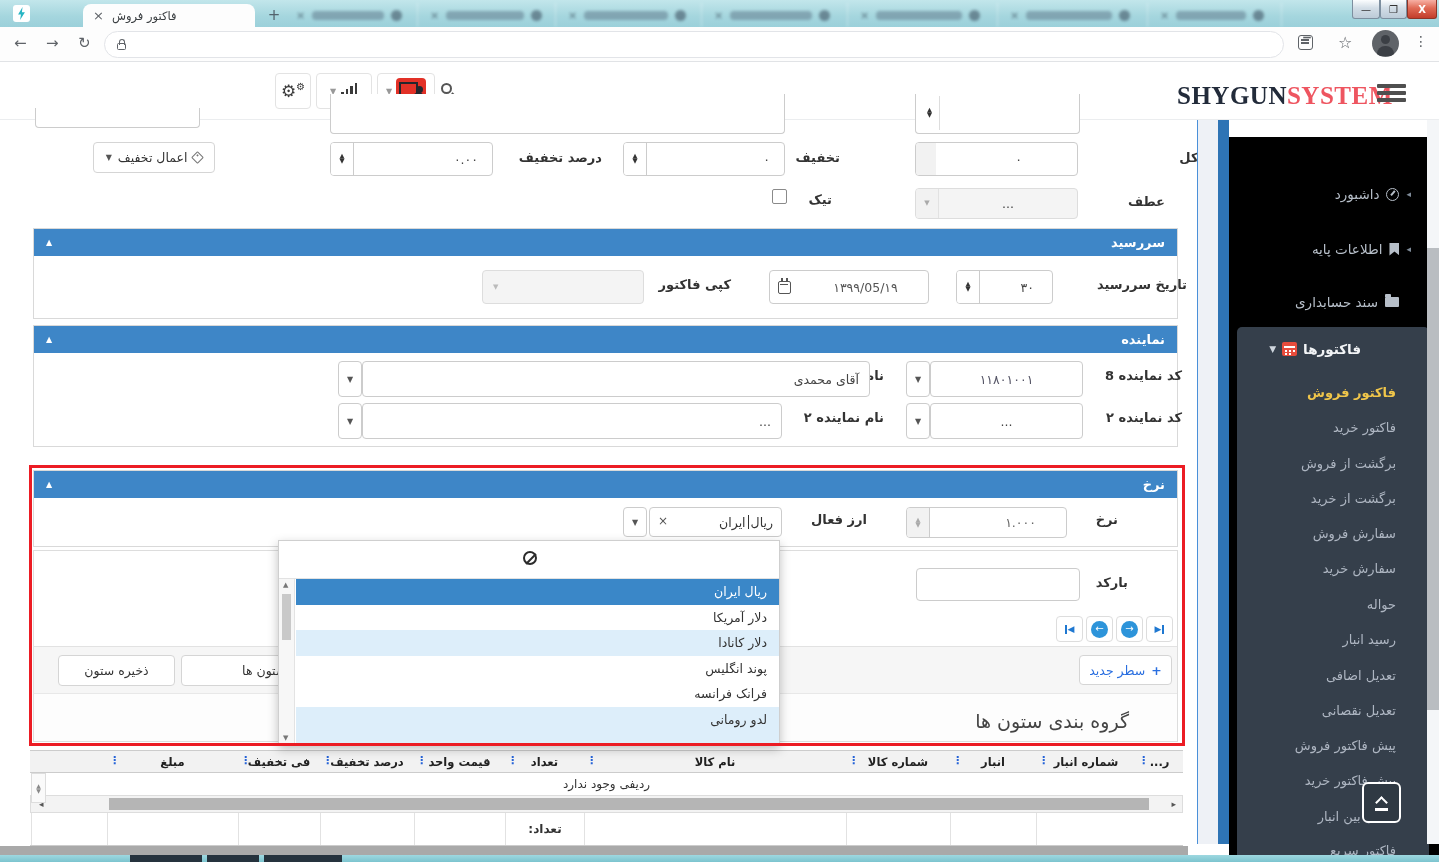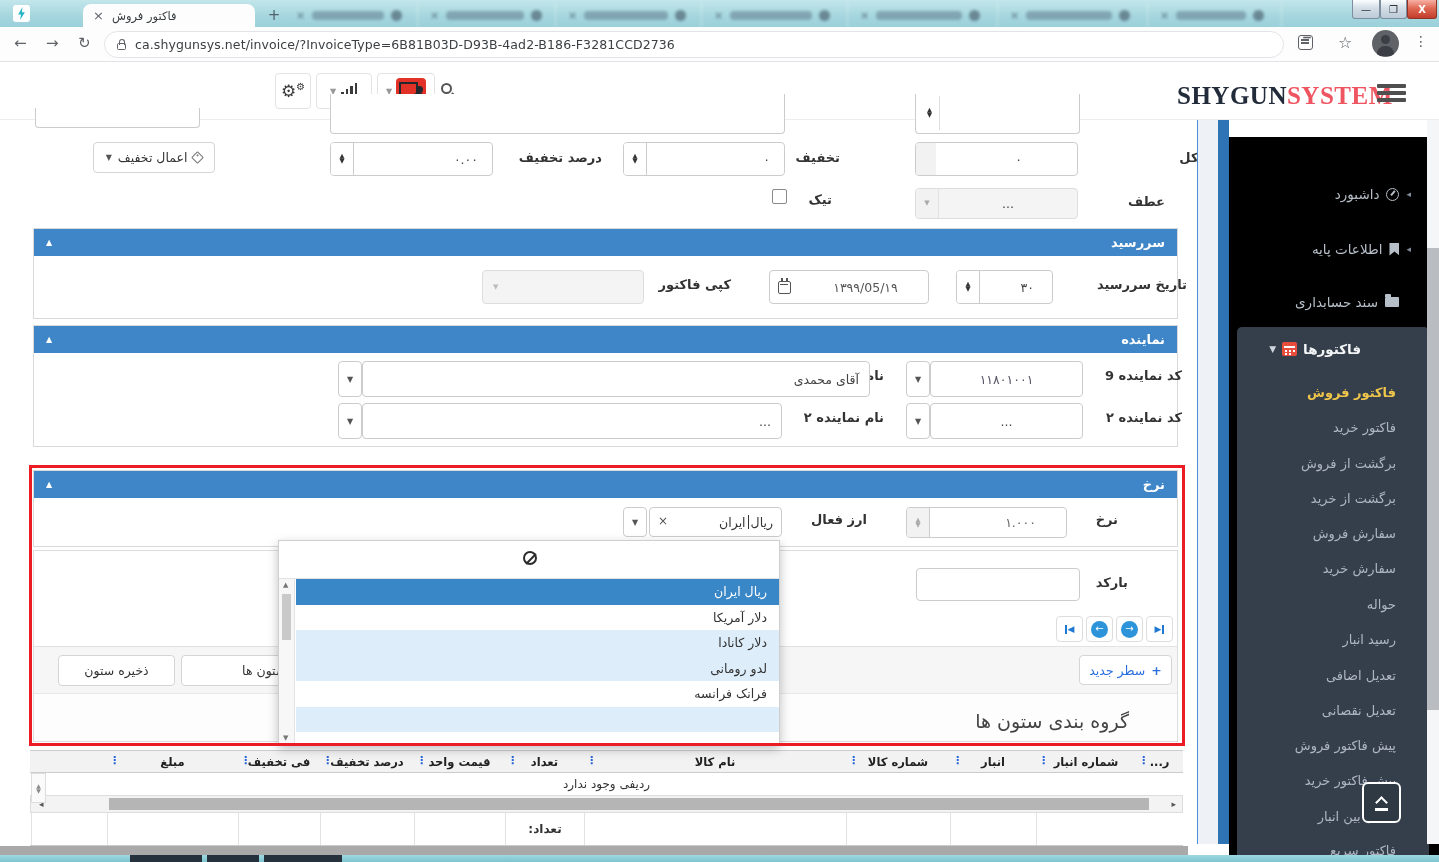--- a/index.html
+++ b/index.html
@@ -271,21 +271,20 @@
     <div class="winctl" style="left:1380px;width:27px;">❐</div>
     <div class="winctl close" style="left:1407px;width:30px;">X</div>
   </div>
 
   <div class="urlbar">
     <span class="navico" style="left:14px;">←</span>
     <span class="navico" style="left:46px;">→</span>
     <span class="navico" style="left:78px;">↻</span>
     <div class="omnibox">
       <span class="lock"></span>
-      <span class="urltext">ca.shygunsys.net/invoice/?InvoiceType=6B81B03D-D93B-4ad2-B186-F3281CCD2736</span>
     </div>
     <span class="tr-icon"></span>
     <span class="star">☆</span>
     <span class="avatar"></span>
     <span class="kebab">⋮</span>
   </div>
 
   <div class="appheader">
     <div class="toolbtn" style="left:275px;width:36px;">
       <span class="gear">⚙</span>
@@ -394,21 +393,21 @@
         </div>
       </div>
 
       <div class="sec" style="top:205px;">
         <div class="sec-h">
           <span class="t">نماینده</span>
           <span class="c">▲</span>
         </div>
         <div class="sec-b" style="height:93px;">
 
-          <div class="lbl" style="left:1058px;top:15px;width:90px;">کد نماینده 9</div>
+          <div class="lbl" style="left:1058px;top:15px;width:90px;">کد نماینده 8</div>
           <div class="ddbtn" style="left:872px;top:8px;height:36px;">▼</div>
           <div class="inp" style="left:896px;top:8px;width:153px;height:36px;">
             <div class="val" style="text-align:center;color:#556;">۱۱۸۰۱۰۰۱</div>
           </div>
           <div class="lbl" style="left:755px;top:15px;width:95px;">نام نماینده ۱</div>
           <div class="ddbtn" style="left:304px;top:8px;height:36px;">▼</div>
           <div class="inp" style="left:328px;top:8px;width:508px;height:36px;">
             <div class="val" style="padding-left:12px;direction:rtl;padding-right:10px;">آقای محمدی</div>
           </div>
 
@@ -495,22 +494,23 @@
         </div>
         <div class="dd-sb">
           <span class="up">▲</span>
           <span class="th"></span>
           <span class="dn">▼</span>
         </div>
         <div class="dd-list">
           <div class="dd-item sel">ریال ایران</div>
           <div class="dd-item">دلار آمریکا</div>
           <div class="dd-item alt">دلار کانادا</div>
+          <div class="dd-item">پوند انگلیس</div>
+          <div class="dd-item">فرانک فرانسه</div>
           <div class="dd-item alt">لدو رومانی</div>
-          <div class="dd-item">فرانک فرانسه</div>
           <div class="dd-item alt"></div>
         </div>
       </div>
 
       <div class="grid-h">
         <div class="gc" style="width:47px;">
             <span>ر...</span>
             <span class="dots3">⋮</span>
           </div>
         <div class="gc" style="width:100px;">

